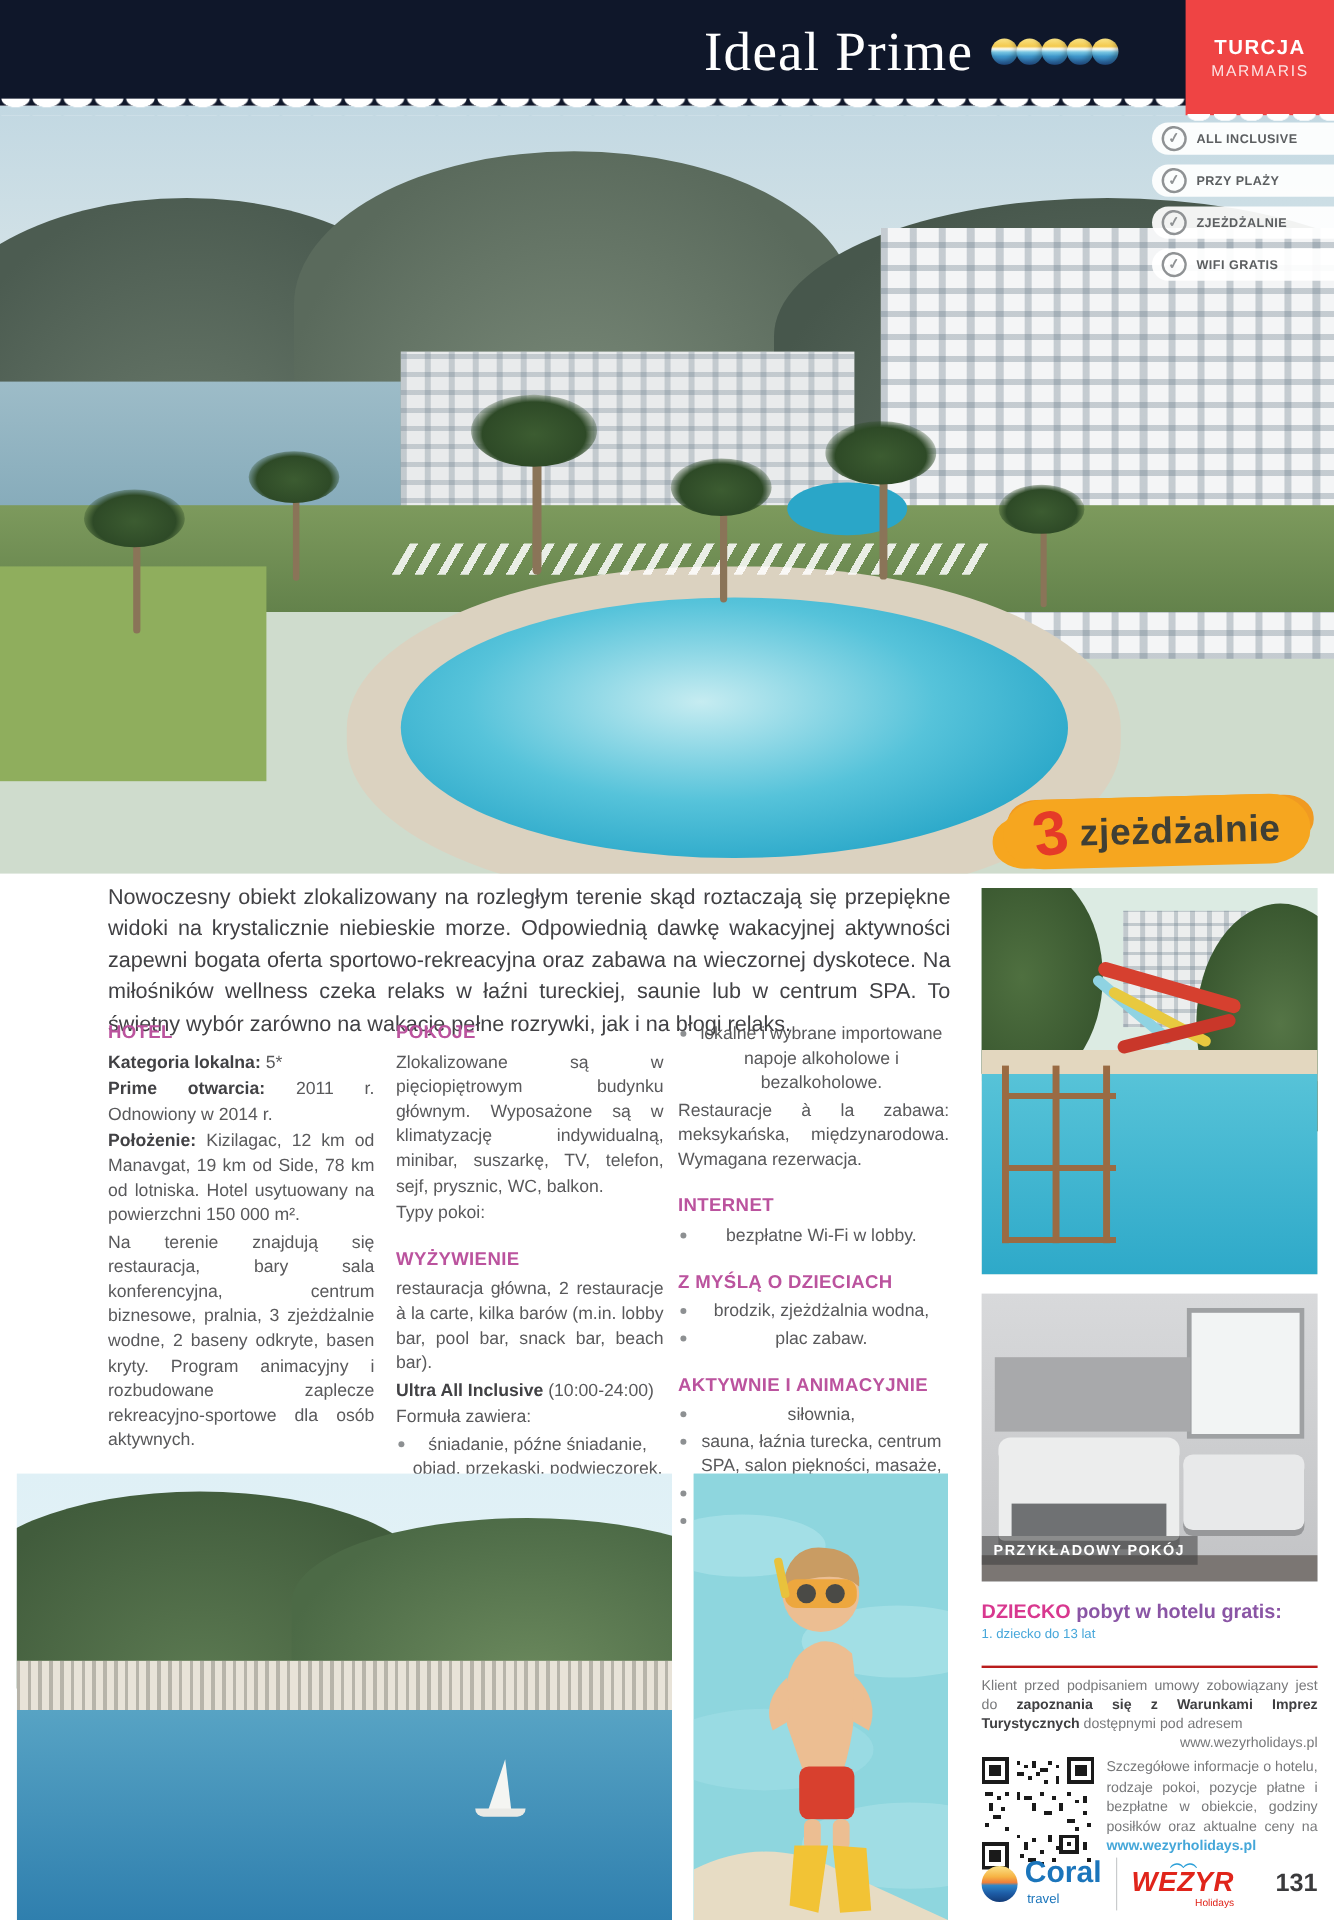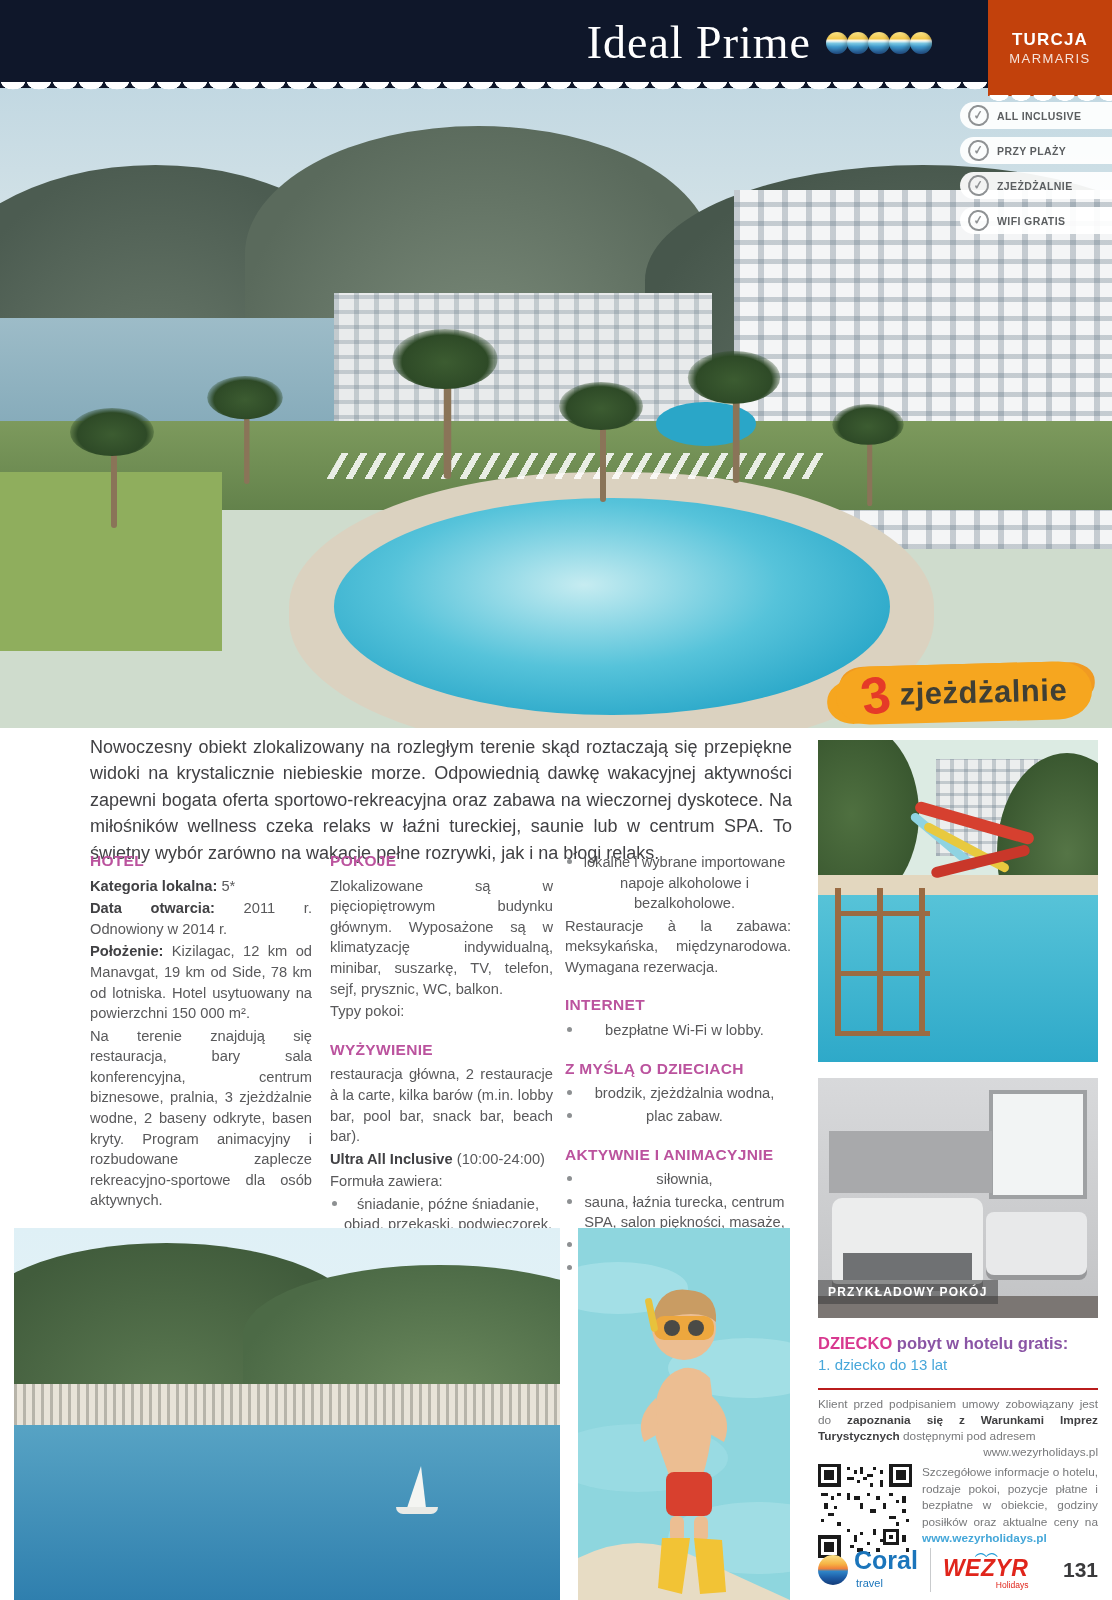--- a/index.html
+++ b/index.html
@@ -11,21 +11,21 @@
   .title-wrap{position:absolute;right:180px;top:16px;display:flex;align-items:center;gap:16px;}
   .hotel-title{font-family:"Liberation Serif",serif;font-weight:400;color:#fff;font-size:46px;
                margin:0;letter-spacing:1px;}
   .balls{display:flex;}
   .ball{display:inline-block;width:22px;height:22px;border-radius:50%;margin-left:-1px;
         background:linear-gradient(180deg,#f9e487 0%,#f3c94e 30%,#fdfdf6 40%,#79c6e2 52%,#3f98cc 68%,#2a62a8 100%);
         box-shadow:inset -2px -3px 4px rgba(0,0,0,.28);}
   .torn{position:absolute;background-image:radial-gradient(16px 10px at 13px 0px,#ffffff 72%,rgba(255,255,255,0) 76%);
         background-size:26px 14px;background-repeat:repeat-x;}
   .torn-header{left:0;right:0;top:82px;height:14px;z-index:2;}
-  .region-box{position:absolute;right:0;top:0;width:124px;height:96px;background:#c2410c;color:#fff;
+  .region-box{position:absolute;right:0;top:0;width:124px;height:96px;background:#ef4444;color:#fff;
               text-align:center;padding-top:30px;box-sizing:border-box;z-index:3;}
   .region-country{font-size:17px;font-weight:bold;letter-spacing:1.2px;}
   .region-city{font-size:13px;color:rgba(255,255,255,.85);letter-spacing:1.4px;margin-top:1px;}
   .torn-orange{left:0;right:0;bottom:-11px;height:12px;z-index:3;
         background-image:radial-gradient(13px 8px at 11px 0px,#ffffff 70%,rgba(255,255,255,0) 75%);
         background-size:22px 12px;background-repeat:repeat-x;position:absolute;}
 
   
   .photo{position:absolute;overflow:hidden;}
   .photo *{position:absolute;}
@@ -122,21 +122,21 @@
   .col b,.bold-dark{color:#414144;}
   .col ul{list-style:none;margin:0 0 2px;padding:0;}
   .col li{position:relative;padding-left:13px;margin:0 0 2px;text-align:center;}
   .col li::before{content:"";position:absolute;left:2px;top:7px;width:5px;height:5px;border-radius:50%;background:#8d9092;}
 
   
   .promo{position:absolute;left:818px;top:1334px;width:280px;}
   .promo-line1{margin:0;font-size:16.5px;font-weight:bold;}
   .promo-highlight{color:#d8388f;}
   .promo-rest{color:#8a55a5;}
-  .promo-line2{margin:3px 0 0;font-size:15px;color:#47a7da;}
+  .promo-line2{margin:3px 0 0;font-size:11px;color:#47a7da;}
 
   .legal{position:absolute;left:818px;top:1388px;width:280px;border-top:2px solid #b91c1c;padding-top:6px;
          font-size:11.8px;line-height:1.36;color:#77787a;text-align:justify;margin:0;}
   .legal b{color:#3f3f41;}
   .legal-url{display:block;text-align:right;}
 
   .qr-row{position:absolute;left:818px;top:1464px;width:280px;display:flex;gap:10px;}
   .qr{width:94px;height:94px;flex:0 0 auto;}
   .qr-note{flex:1;font-size:11.8px;line-height:1.4;color:#77787a;text-align:justify;margin:0;}
   .qr-url{color:#45a7d9;font-weight:bold;}
@@ -221,21 +221,21 @@
   <div class="slide-badge">
     <span class="big3">3</span>
     <span class="badge-label">zjeżdżalnie</span>
   </div>
 
   <p class="intro">Nowoczesny obiekt zlokalizowany na rozległym terenie skąd roztaczają się przepiękne widoki na krystalicznie niebieskie morze. Odpowiednią dawkę wakacyjnej aktywności zapewni bogata oferta sportowo-rekreacyjna oraz zabawa na wieczornej dyskotece. Na miłośników wellness czeka relaks w łaźni tureckiej, saunie lub w centrum SPA. To świetny wybór zarówno na wakacje pełne rozrywki, jak i na błogi relaks.</p>
 
   <div class="col col1">
     <h3 class="first">HOTEL</h3>
     <p><b>Kategoria lokalna:</b> <span>5*</span></p>
-    <p><b>Data otwarcia:</b> <span>2011 r. Odnowiony w 2014 r.</span></p>
+    <p><b>Prime otwarcia:</b> <span>2011 r. Odnowiony w 2014 r.</span></p>
     <p><b>Położenie:</b> <span>Kizilagac, 12 km od Manavgat, 19 km od Side, 78 km od lotniska. Hotel usytuowany na powierzchni 150 000 m².</span></p>
     <p>Na terenie znajdują się restauracja, bary sala konferencyjna, centrum biznesowe, pralnia, 3 zjeżdżalnie wodne, 2 baseny odkryte, basen kryty. Program animacyjny i rozbudowane zaplecze rekreacyjno-sportowe dla osób aktywnych.</p>
     <h3>PLAŻA</h3>
     <p>przy hotelu, prywatna, piaszczysto-żwirowa o długości 250 m. Dojście do plaży promenadą. Parasole, leżaki, materace, ręczniki.</p>
   </div>
 
   <div class="col col2">
     <h3 class="first">POKOJE</h3>
     <p>Zlokalizowane są w pięciopiętrowym budynku głównym. Wyposażone są w klimatyzację indywidualną, minibar, suszarkę, TV, telefon, sejf, prysznic, WC, balkon.</p>
     <p>Typy pokoi:</p>

